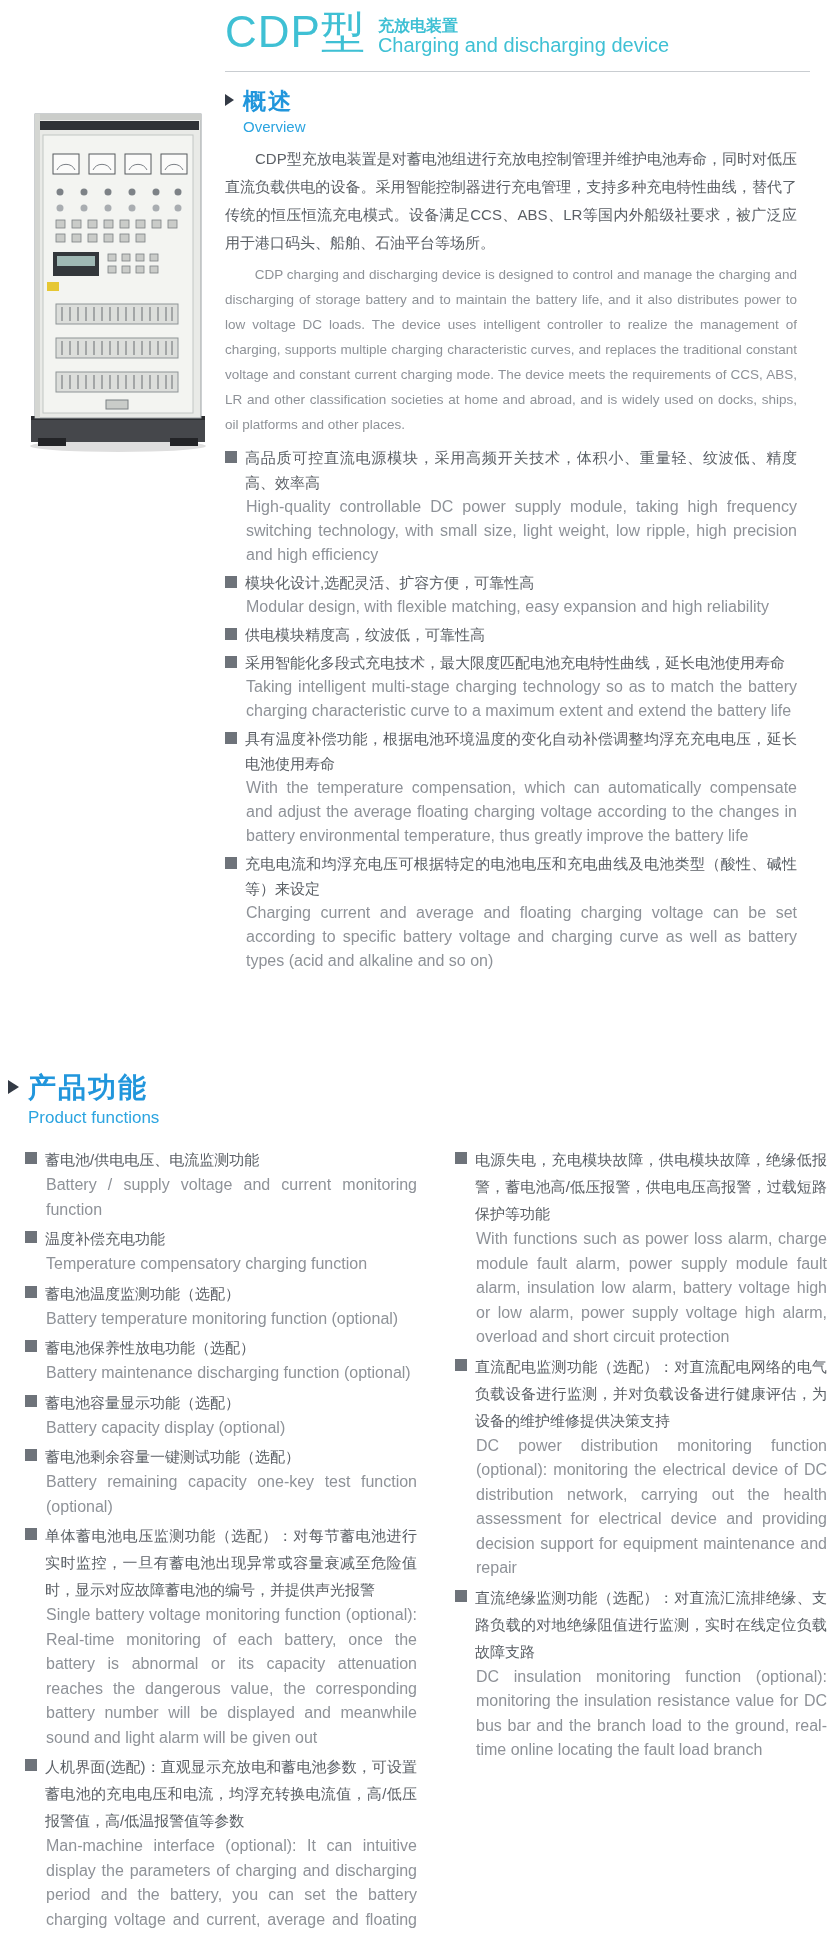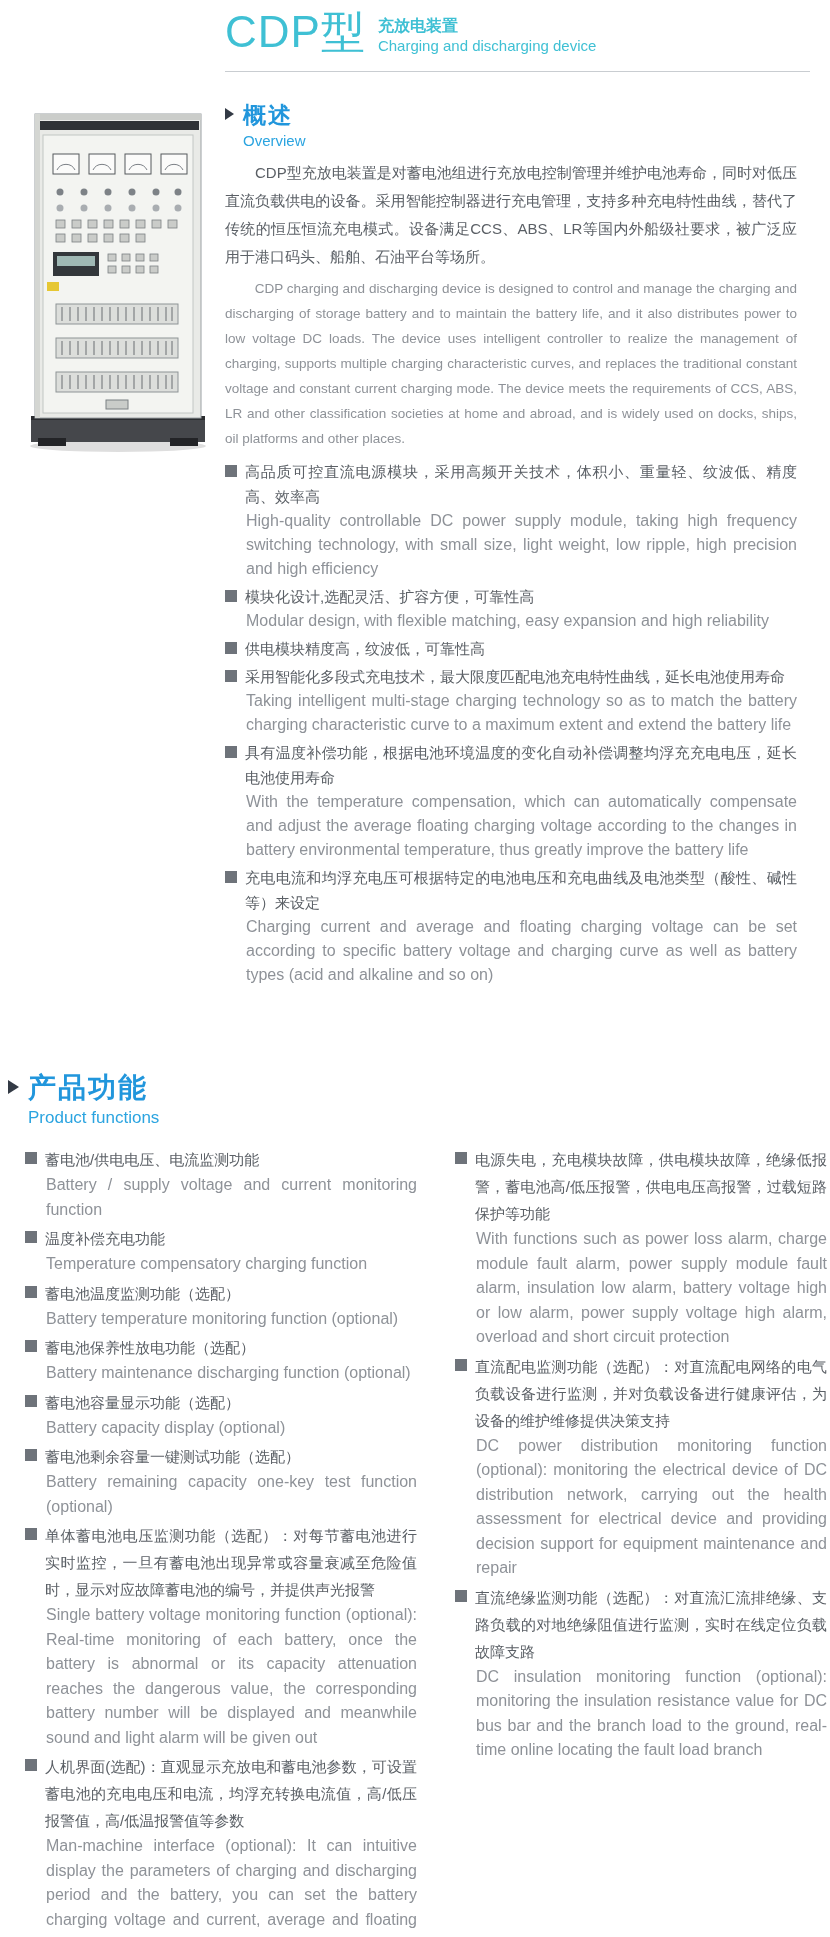--- a/index.html
+++ b/index.html
@@ -14,35 +14,35 @@
   }
   html,body{margin:0;padding:0;}
   body{background:#ffffff;font-family:"Liberation Sans","DejaVu Sans",sans-serif;}
   .page{position:relative;width:830px;height:1937px;background:#fff;overflow:hidden;}
 
   
   .hdr{position:absolute;left:225px;top:6px;display:flex;align-items:flex-start;}
   .hdr .model{font-size:44px;line-height:52px;color:var(--title-cyan);letter-spacing:1px;font-weight:400;}
   .hdr .substack{margin-left:12px;margin-top:10px;}
   .hdr .sub-zh{font-size:16px;font-weight:bold;color:var(--title-cyan);line-height:20px;}
-  .hdr .sub-en{font-size:15px;color:var(--title-cyan);line-height:19px;}
+  .hdr .sub-en{font-size:20px;color:var(--title-cyan);line-height:19px;}
   .hrule{position:absolute;left:225px;top:71px;width:585px;border-top:1px solid var(--rule-gray);}
 
   
   .sechead{display:flex;align-items:flex-start;}
   .tri{width:0;height:0;border-top:6px solid transparent;border-bottom:6px solid transparent;
        border-left:9px solid var(--arrow-dark);margin:8px 9px 0 0;flex:none;}
   .tri.big{border-top-width:7px;border-bottom-width:7px;border-left-width:11px;margin-top:10px;}
   .sechead .t-zh{font-size:23px;font-weight:bold;color:var(--header-blue);letter-spacing:2px;line-height:30px;}
   .sechead .t-en{font-size:15px;color:var(--subtitle-blue);line-height:21px;}
   .sechead.big .t-zh{font-size:28px;line-height:36px;}
   .sechead.big .t-en{font-size:17px;line-height:24px;}
 
   
-  .topcol{position:absolute;left:225px;top:100px;width:572px;}
+  .topcol{position:absolute;left:225px;top:86px;width:572px;}
   .para-zh{margin:8px 0 0 0;font-size:15px;line-height:28px;color:var(--text-zh);
            text-align:justify;text-indent:2em;}
   .para-en{margin:5px 0 0 0;font-size:13.5px;line-height:25px;color:var(--text-en);
            text-align:justify;text-indent:2.2em;}
   .feat-head{margin-top:20px;}
 
   
   .blist{margin-top:8px;}
   .bitem{margin-bottom:3px;}
   .bitem .zh{position:relative;padding-left:20px;font-size:15px;line-height:25px;

